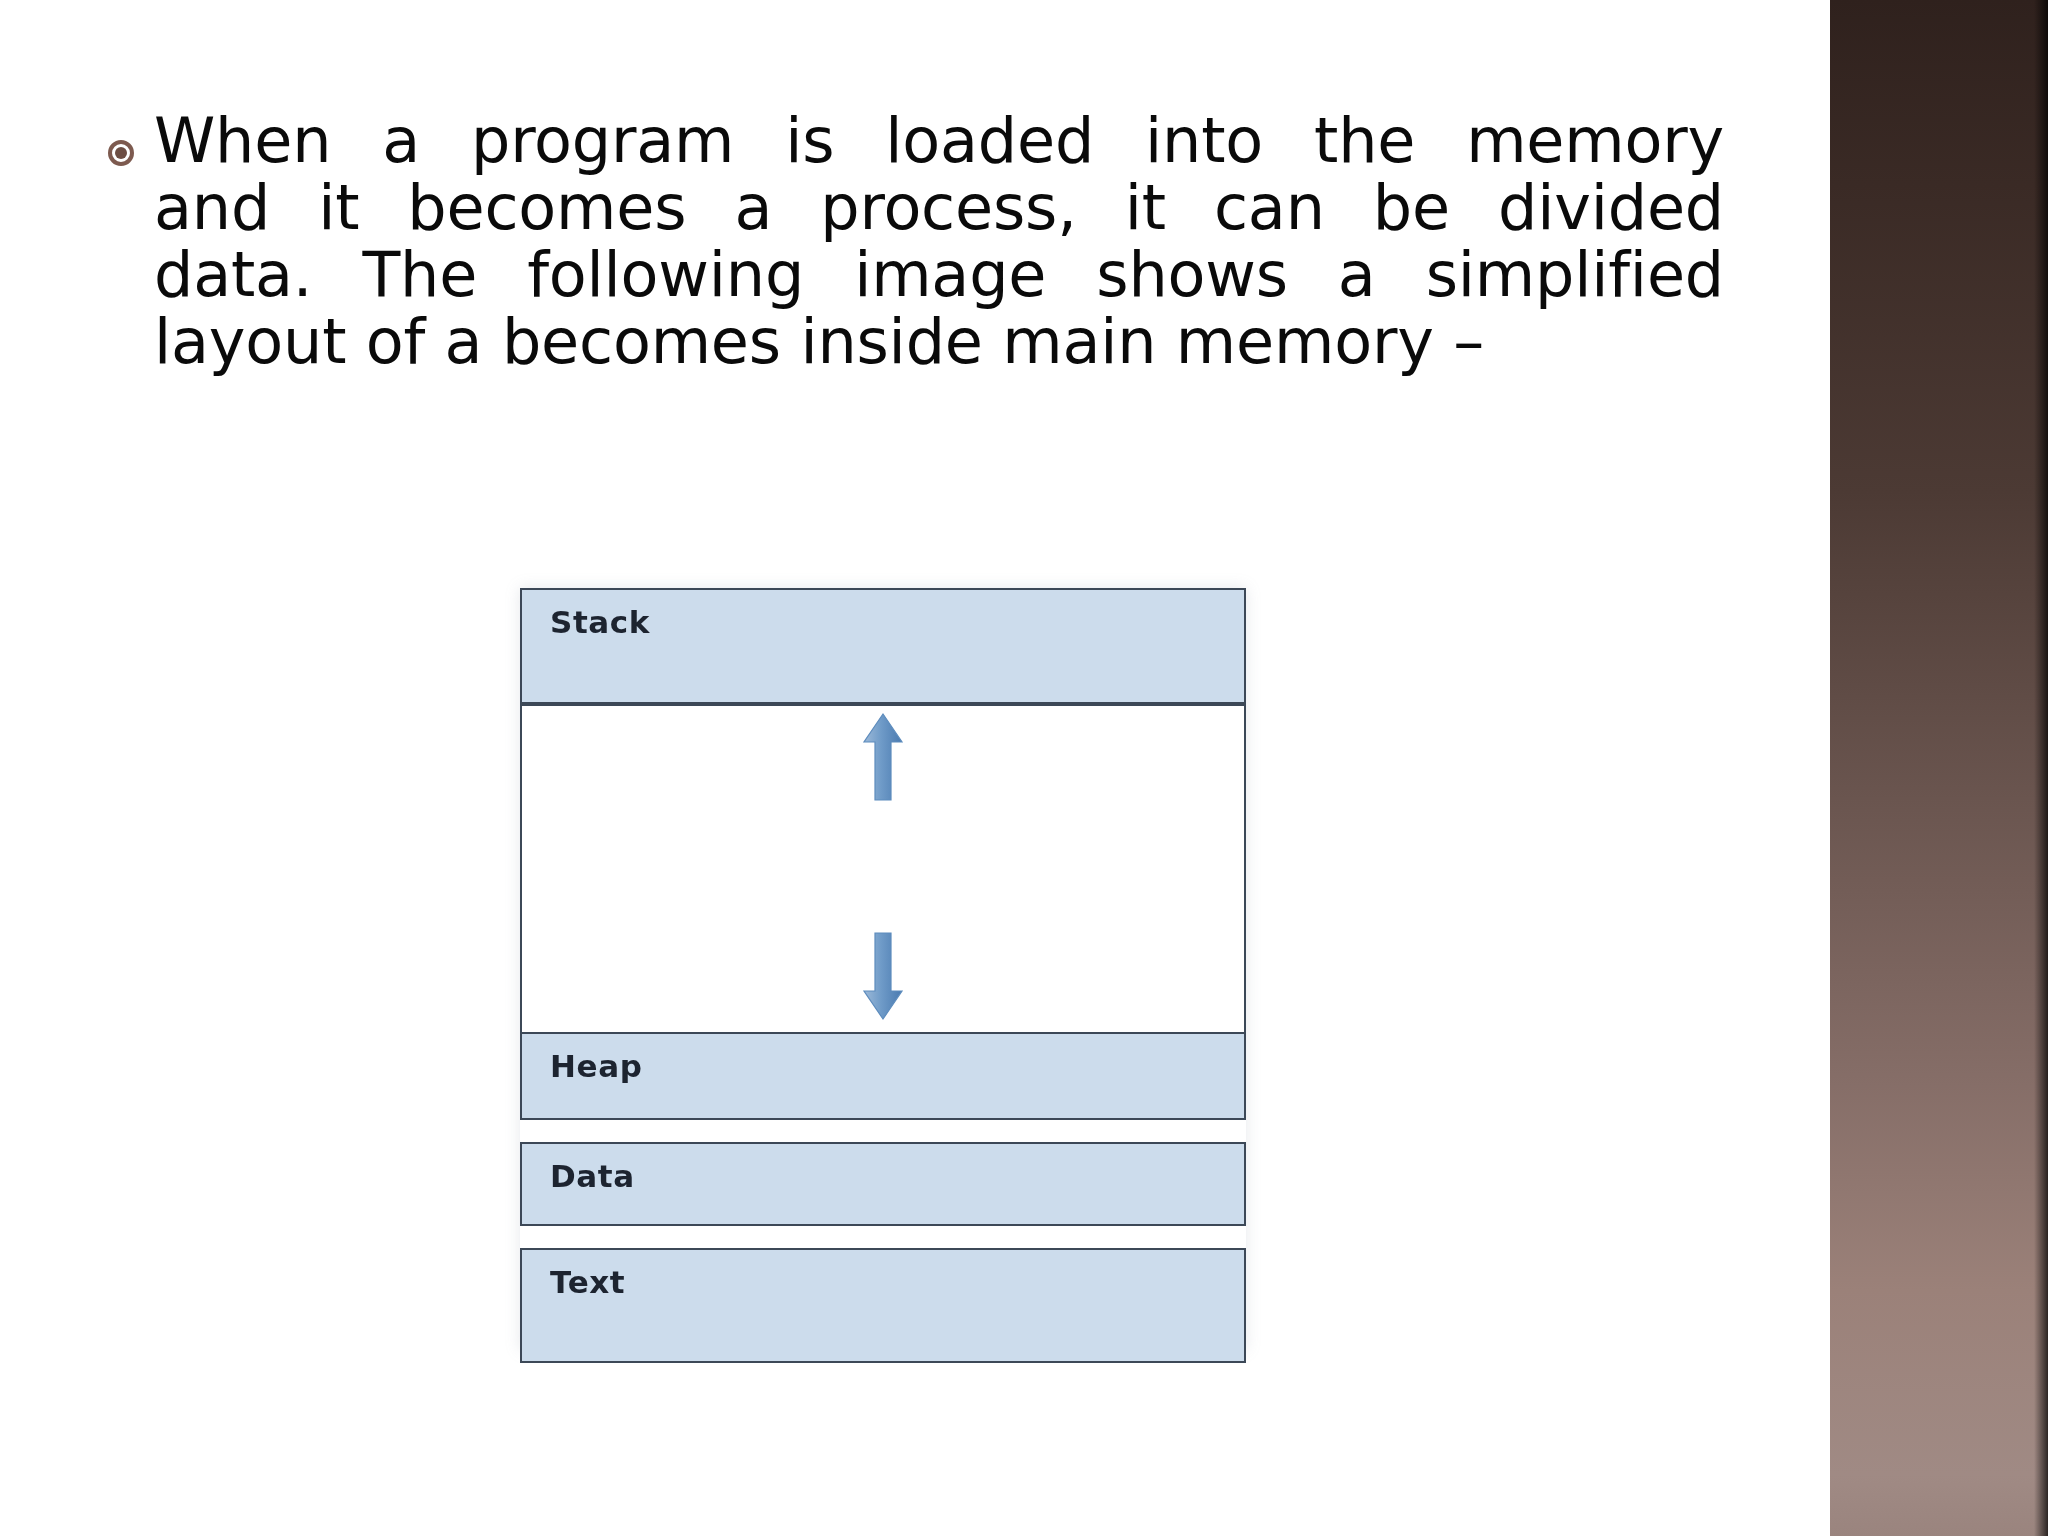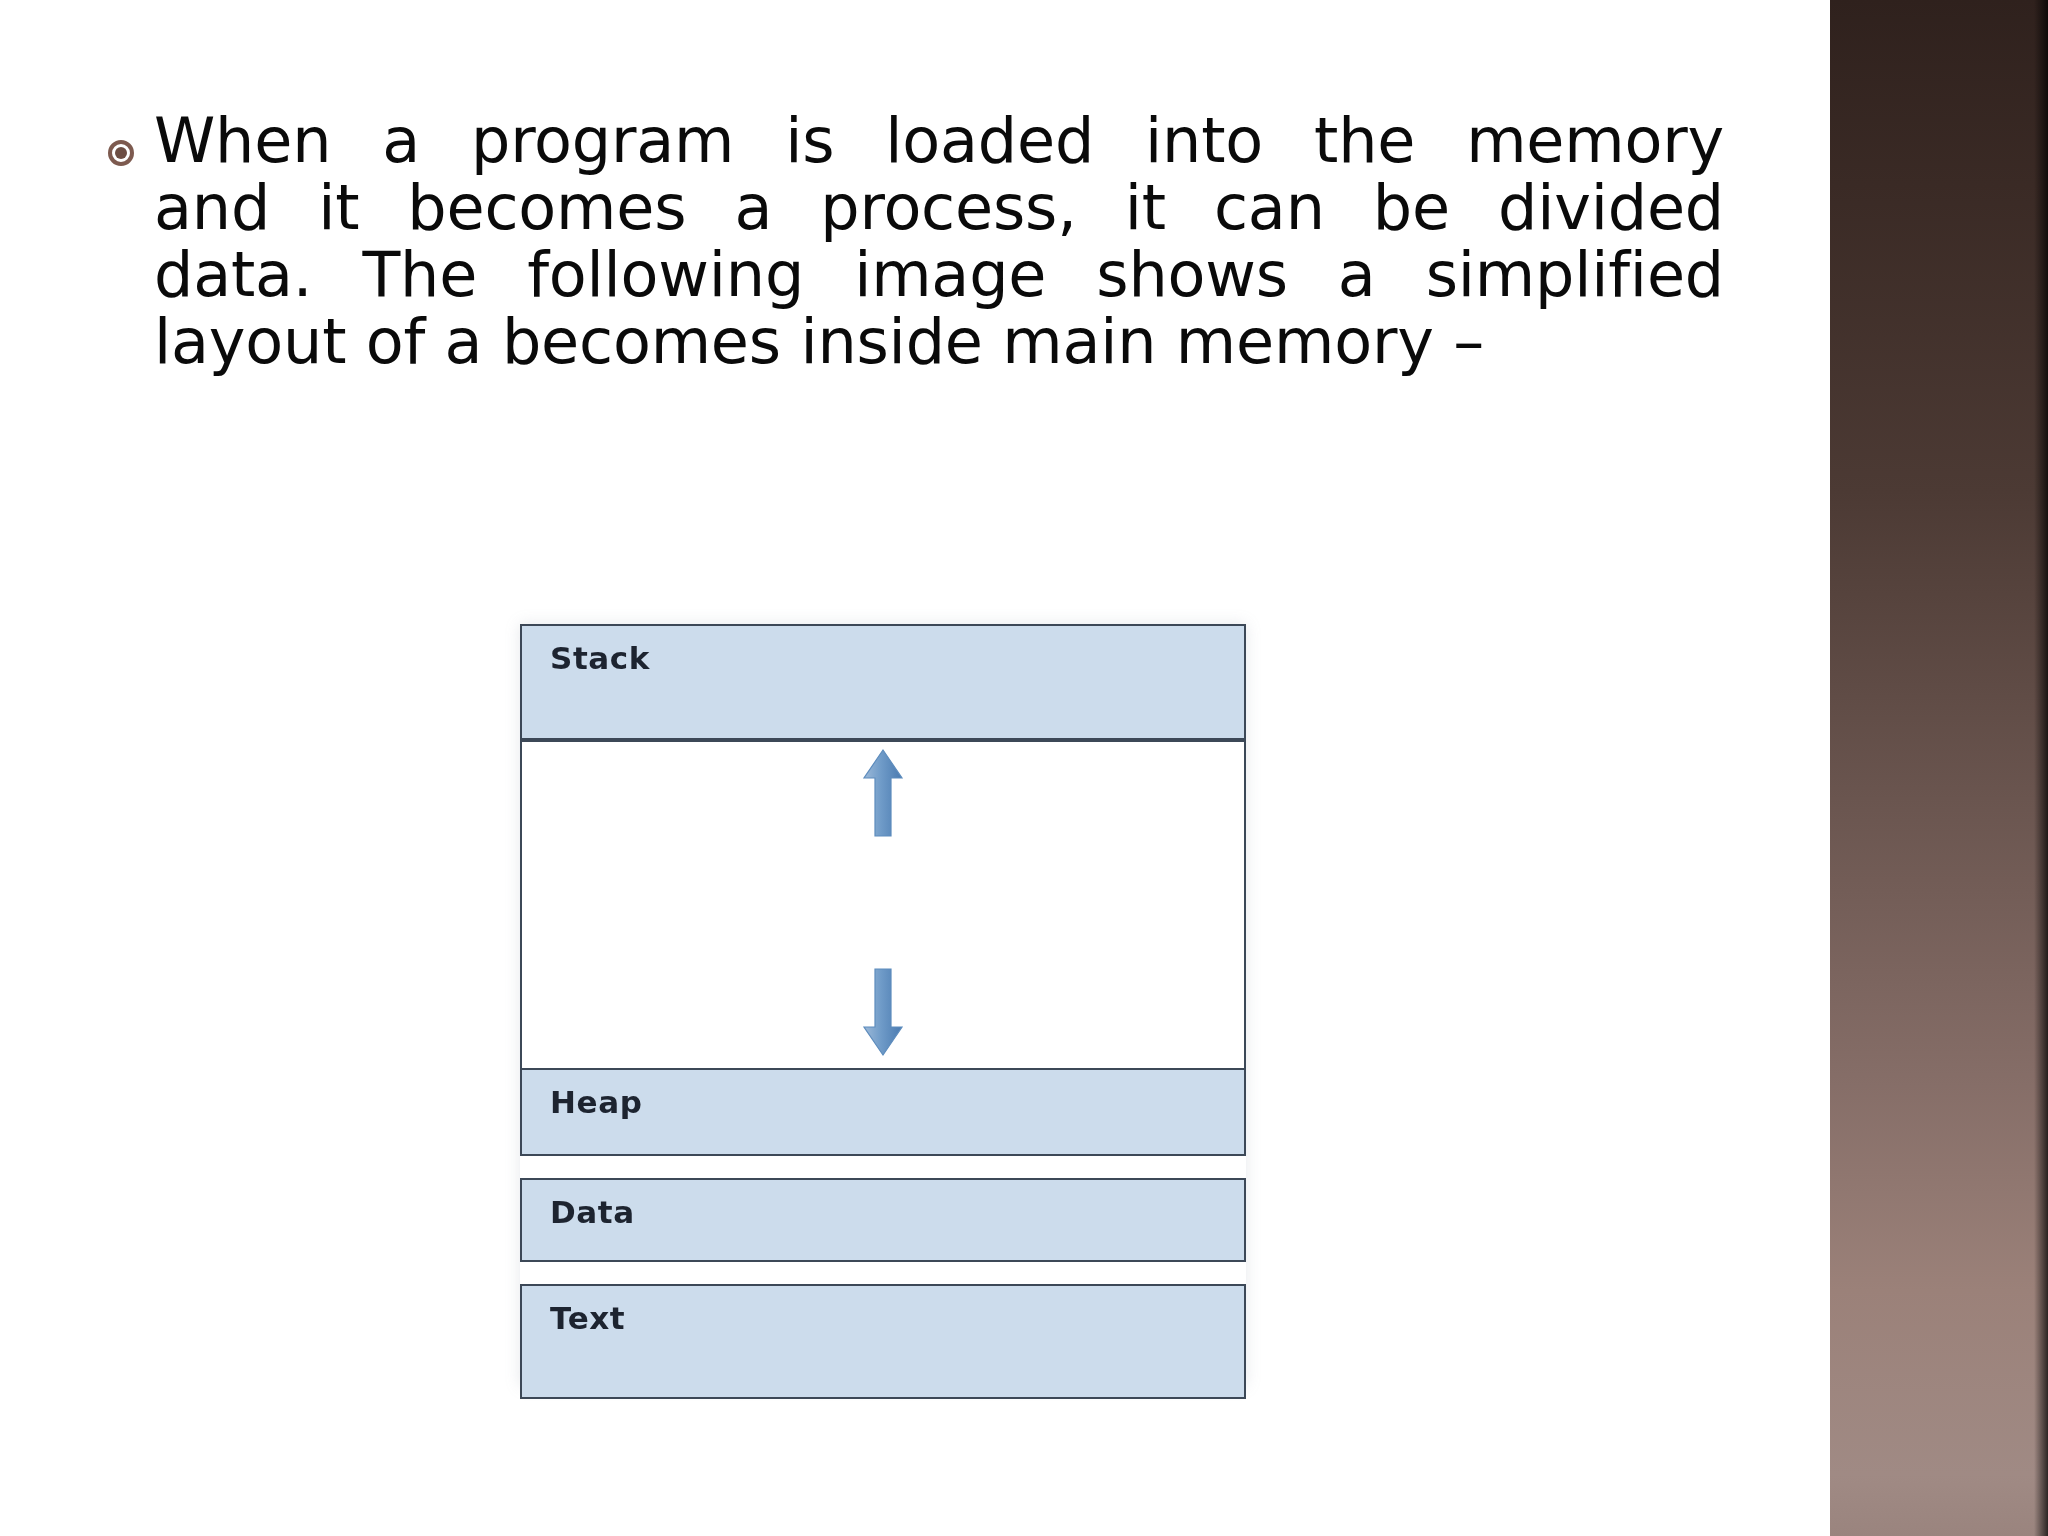--- a/index.html
+++ b/index.html
@@ -105,21 +105,21 @@
     white-space: nowrap;
   }
   .tline.last {
     text-align-last: left;
   }
 
   
   #memory-diagram {
     position: absolute;
     left: 520px;
-    top: 624px;
+    top: 588px;
     width: 726px;
     height: 762px;
     box-sizing: border-box;
     background: #ffffff;
     box-shadow: 0 0 14px rgba(140,150,165,0.22);
   }
   .mem-row {
     position: absolute;
     left: 0;
     width: 100%;

